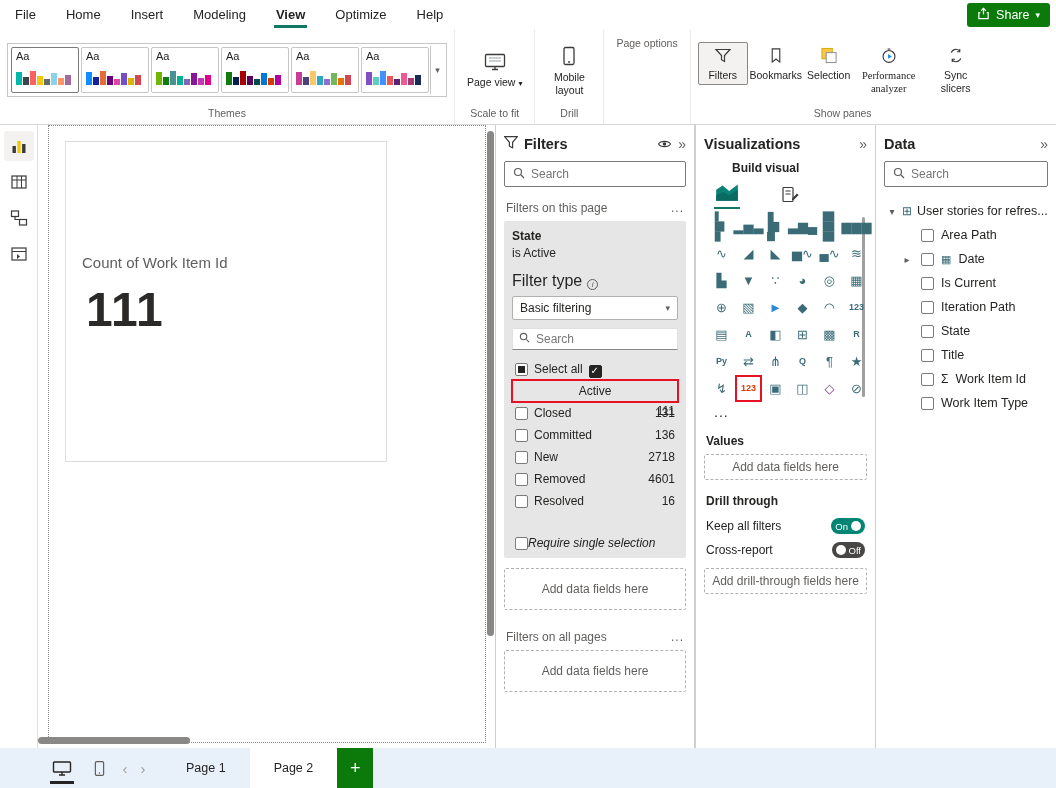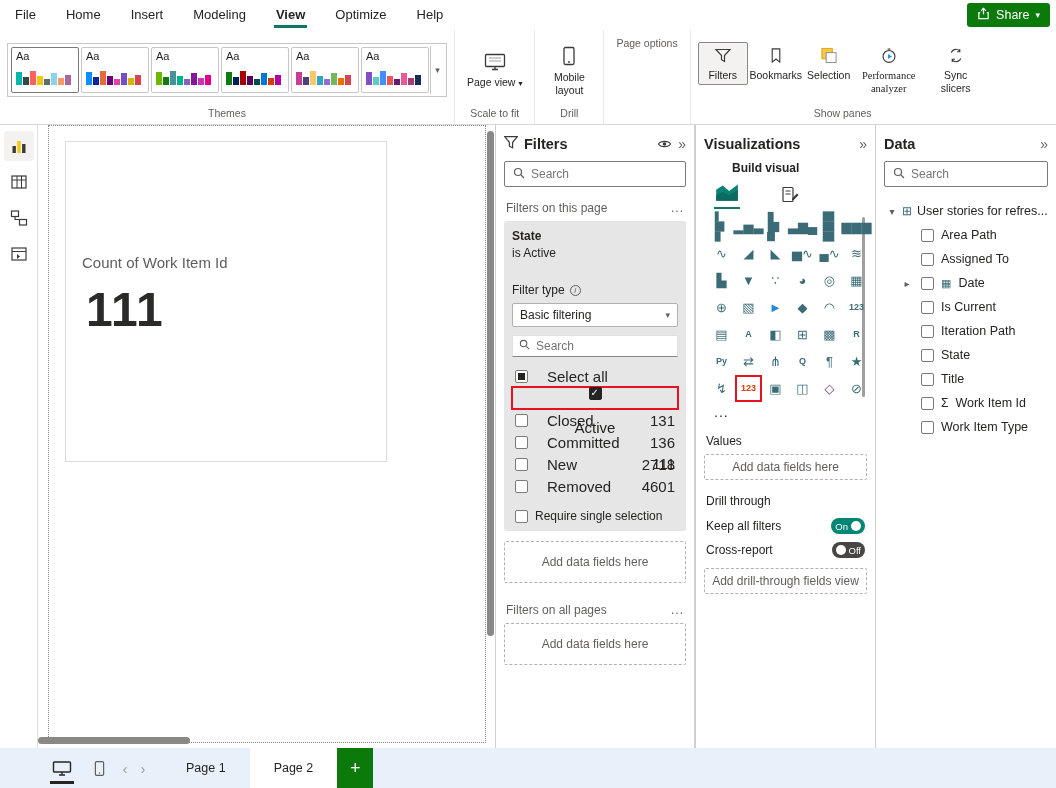--- a/index.html
+++ b/index.html
@@ -59,51 +59,51 @@
   .searchbox{display:flex; align-items:center; gap:6px; border:1px solid #7a7a78; border-radius:2px; height:26px; padding:0 8px; background:#fff;}
   .searchbox input{border:none; outline:none; flex:1; font-size:12px; color:var(--sub); font-family:inherit; background:transparent; min-width:0;}
   .sect-row{display:flex; align-items:flex-end; margin:14px 2px 6px; color:var(--sub); font-size:12px;}
   .sect-row .more{margin-left:auto; cursor:pointer; letter-spacing:1px;}
   .addbox{border:1px dashed var(--bd2); border-radius:2px; height:42px; display:flex; align-items:center; justify-content:center; font-size:12px; color:var(--sub); background:#fff; text-align:center; padding:0 6px;}
 
   
   .fcard{background:#e6e6e6; border-radius:2px; padding:8px; margin-top:4px;}
   .fcard .fname{font-size:12px; font-weight:bold;}
   .fcard .fcond{font-size:12px; margin-top:3px;}
-  .ftype{display:flex; align-items:center; gap:5px; margin-top:23px; font-size:12px;}
+  .ftype{display:flex; align-items:flex-end; gap:5px; margin-top:12px; font-size:16px;}
   .inf{width:11px; height:11px; border:1px solid var(--sub); border-radius:50%; display:inline-flex; align-items:center; justify-content:center; color:var(--sub); font-size:8px; font-style:italic;}
   .inf::after{content:"i";}
   .dd{height:24px; background:#fff; border:1px solid var(--bd2); border-radius:2px; display:flex; align-items:center; justify-content:space-between; padding:0 7px; font-size:12px; margin-top:6px; cursor:pointer;}
   .dd .chev{font-size:9px; color:var(--sub);}
   .minisearch{display:flex; align-items:center; gap:6px; height:22px; background:#fff; border:1px solid #e0e0e0; border-bottom:1px solid #8a8886; padding:0 6px; margin-top:8px;}
   .minisearch input{border:none; outline:none; flex:1; font-size:12px; color:var(--sub); font-family:inherit; background:transparent; min-width:0;}
   .optlist{margin-top:8px;}
-  .opt{display:flex; align-items:center; gap:19px; height:22px; font-size:15px; cursor:pointer; padding:0 3px;}
+  .opt{display:flex; align-items:center; gap:6px; height:22px; font-size:12px; cursor:pointer; padding:0 3px;justify-content:center;}
   .opt.hl{outline:2px solid var(--red); outline-offset:-1px;flex-direction:column;}
   .opt .cnt{margin-left:auto;}
   .cb{width:13px; height:13px; border:1px solid #7a7a78; border-radius:2px; background:#fff; flex:none; position:relative;}
   .cb.checked{background:#252423; border-color:#252423;}
   .cb.checked::after{content:"✓"; position:absolute; left:1px; top:-1px; color:#fff; font-size:10px;}
   .cb.partial::after{content:""; position:absolute; inset:2px; background:#252423;}
-  .reqrow{display:flex; align-items:center; gap:7px; font-size:12px; margin-top:12px; padding:0 3px; cursor:pointer;}
+  .reqrow{display:flex; align-items:center; font-size:12px; margin-top:24px; padding:0 3px; cursor:pointer;font-style:italic;}
 
   
   .build-label{font-size:12px; font-weight:bold; margin:2px 2px 6px;padding-left:26px;}
   .modes{display:flex; gap:40px; margin:0 0 4px 10px; align-items:flex-end;}
   .mode{padding-bottom:4px; cursor:pointer; display:flex;}
   .mode.sel{border-bottom:2px solid var(--teal);}
   .vgrid{display:grid; grid-template-columns:repeat(6,27px); margin-left:4px; position:relative;}
   .vcell{width:27px; height:27px; display:flex; align-items:center; justify-content:center; position:relative; cursor:pointer;}
   .vglyph{font-size:13px; color:#3A6B77; line-height:1;}
   .vglyph.rot{transform:rotate(90deg); display:inline-block;}
   .vglyph.t{font-size:9px; font-weight:bold;}
   .vcell.hl::after{content:""; position:absolute; inset:0px; border:2px solid var(--red);}
   .vmore{font-size:14px; color:var(--txt); margin:2px 0 0 10px; letter-spacing:1px; cursor:pointer;}
   .vgrid-scroll{position:absolute; right:2px; top:4px; width:3px; height:180px; background:#a19f9d; border-radius:2px;}
-  .subhead{font-size:12px; font-weight:normal; margin:14px 2px 6px;}
+  .subhead{font-size:12px; font-weight:bold; margin:14px 2px 6px;}
   .drillrow{display:flex; align-items:center; justify-content:space-between; height:24px; font-size:12px; padding:0 2px;}
   .pill{height:16px; border-radius:9px; display:inline-flex; align-items:center; font-size:9.5px; color:#fff; padding:0 4px; gap:3px; cursor:pointer;}
   .pill .dot{width:10px; height:10px; border-radius:50%; background:#fff;}
   .pill.off{background:#484644;}
   .pill.on{background:#018574;}
 
   
   .tree{margin-top:12px;}
   .trow{display:flex; align-items:center; height:24px; font-size:12.5px; cursor:pointer;}
   .trow .twisty{width:16px; text-align:center; color:var(--sub); font-size:10px; flex:none;}
@@ -419,20 +419,25 @@
           <div class="opt">
             <span class="cb"></span>
             <span>New</span>
             <span class="cnt">2718</span>
           </div>
           <div class="opt">
             <span class="cb"></span>
             <span>Removed</span>
             <span class="cnt">4601</span>
           </div>
+          <div class="opt">
+            <span class="cb"></span>
+            <span>Resolved</span>
+            <span class="cnt">16</span>
+          </div>
         </div>
       <div class="reqrow">
         <span class="cb"></span>
         <span>Require single selection</span>
       </div>
     </div>
     <div class="addbox" style="margin-top:10px;">
       <span>Add data fields here</span>
     </div>
     <div class="sect-row" style="margin-top:20px;">
@@ -608,21 +613,21 @@
         </span>
     </div>
     <div class="drillrow">
       <span>Cross-report</span>
       <span class="pill off">
           <span class="dot"></span>
           <span>Off</span>
         </span>
     </div>
     <div class="addbox" style="height:26px; margin-top:6px;">
-      <span>Add drill-through fields view</span>
+      <span>Add drill-through fields here</span>
     </div>
   </div>
 
   <div class="pane" style="left:875px; width:181px;">
     <div class="pane-head">
       <span class="pane-title">Data</span>
       <span class="pane-x">»</span>
     </div>
     <div class="searchbox">
       <span><svg width="12" height="12" viewBox="0 0 12 12">
@@ -635,25 +640,20 @@
       <div class="trow">
         <span class="twisty">▾</span>
         <span class="tico">⊞</span>
         <span>User stories for refres...</span>
       </div>
       <div id="fields">
           <div class="drow">
             <span class="twisty"></span>
             <span class="cb"></span>
             <span>Area Path</span>
-          </div>
-          <div class="drow">
-            <span class="twisty"></span>
-            <span class="cb"></span>
-            <span>Assigned To</span>
           </div>
           <div class="drow">
             <span class="twisty">▸</span>
             <span class="cb"></span>
             <span class="fico">▦</span>
             <span>Date</span>
           </div>
           <div class="drow">
             <span class="twisty"></span>
             <span class="cb"></span>

